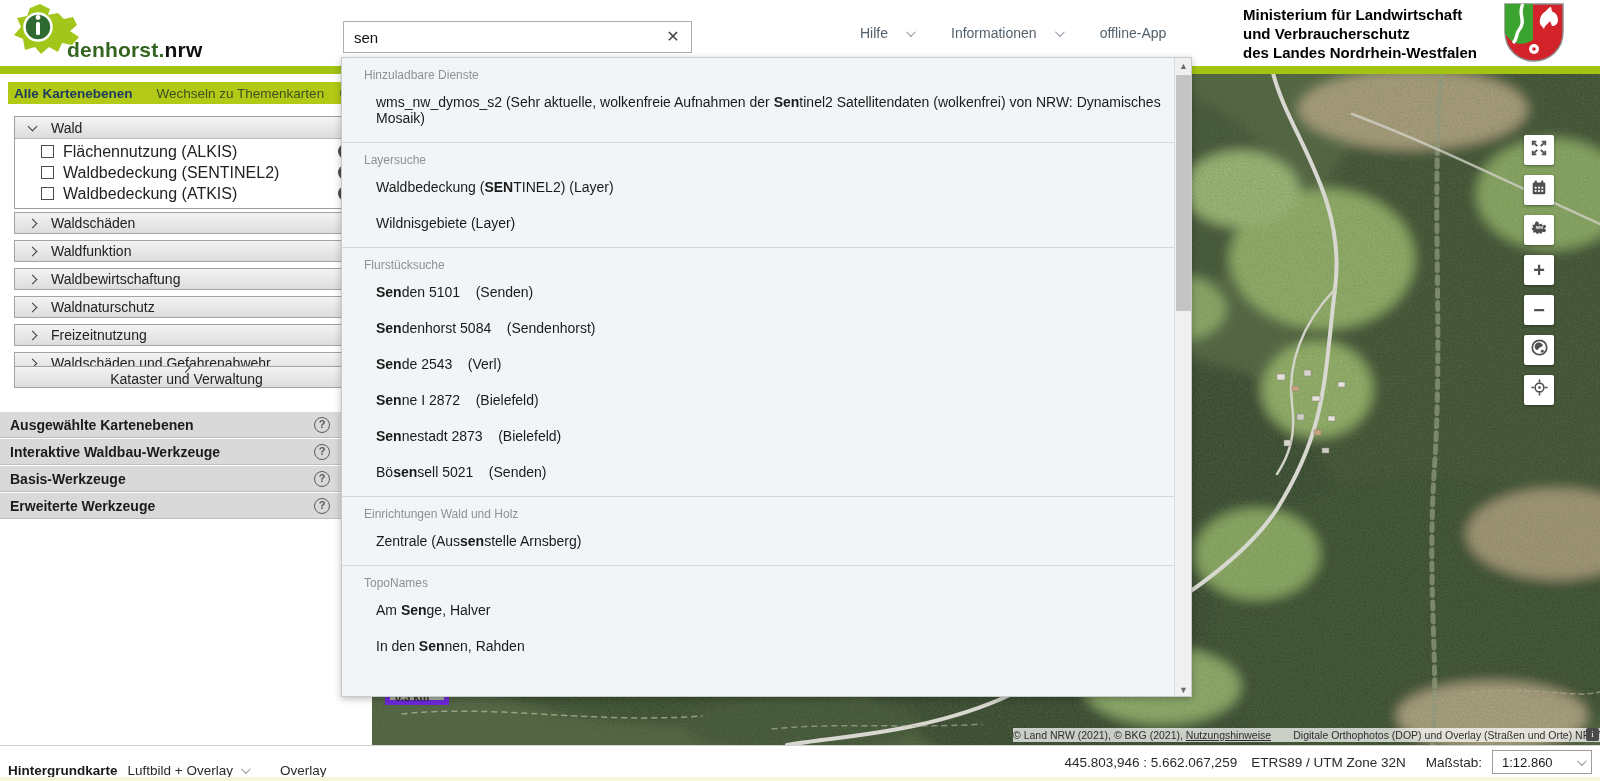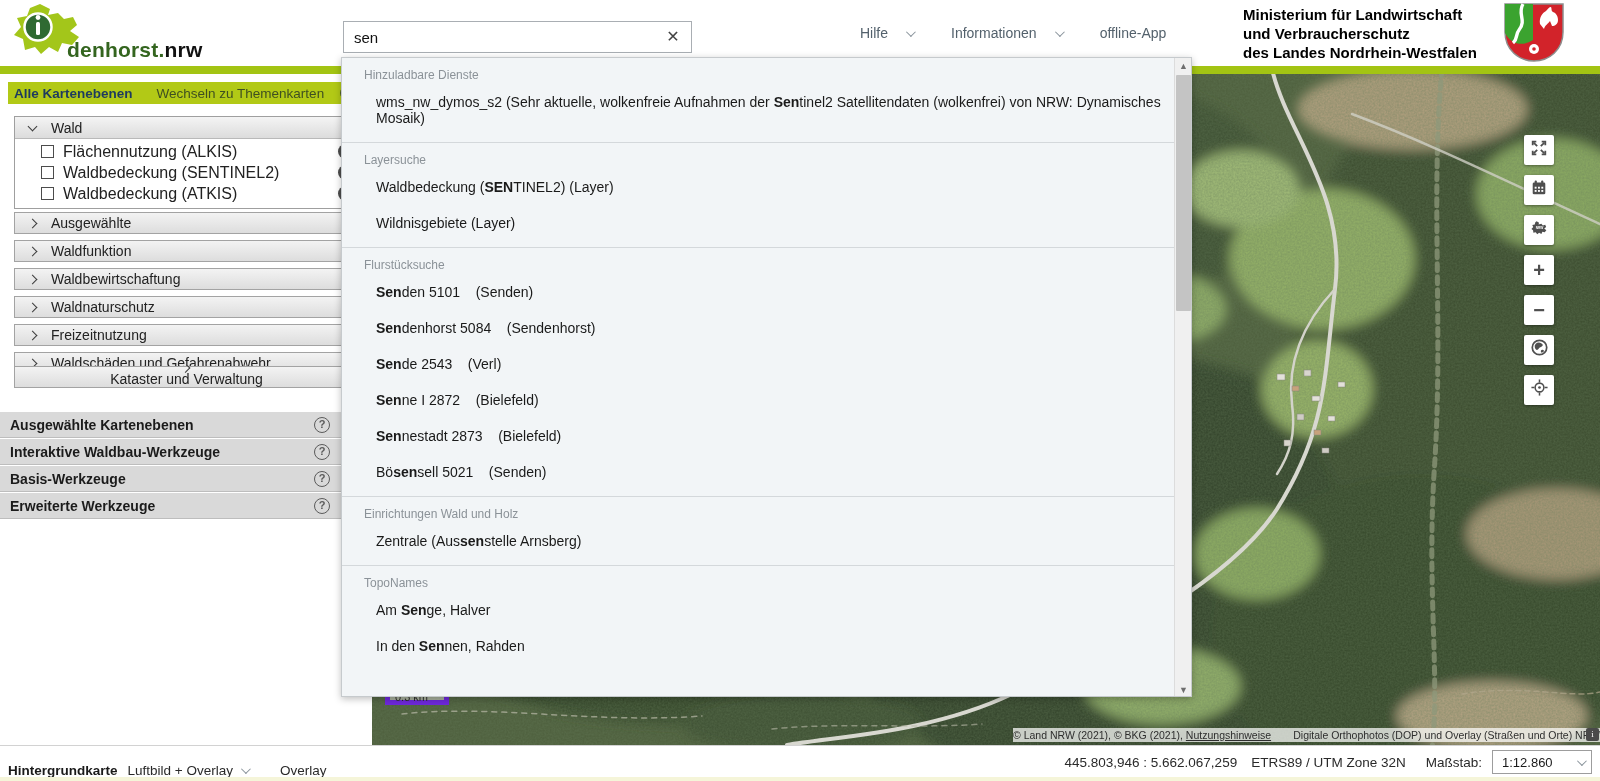--- a/index.html
+++ b/index.html
@@ -49,21 +49,21 @@
   .acc-section .lbl { font-size:14px; color:#222; margin-left:15px; }
 
   .panel { position:absolute; left:0; width:352px; height:26px; background:#d9d9d9; border-bottom:1px solid #bdbdbd; display:flex; align-items:center; cursor:pointer; }
   .panel .lbl { font-size:14px; font-weight:bold; color:#1b1b1b; margin-left:10px; }
   .panel .qmark { position:absolute; right:22px; border-color:#5b5b5b; color:#5b5b5b; }
 
   
   .map { position:absolute; left:372px; top:74px; width:1228px; height:671px; overflow:hidden; z-index:1; cursor:grab; }
   .map-btns { position:absolute; left:1524px; top:135px; z-index:10; }
   .map-btn { width:30px; height:30px; background:#fff; border-radius:2px; box-shadow:0 1px 3px rgba(0,0,0,.4); margin-bottom:10px; display:flex; align-items:center; justify-content:center; cursor:pointer; color:#4f4f4f; font-size:20px; font-weight:bold; }
-  .scalebar { position:absolute; left:385px; top:689px; width:64px; height:16px; background:rgba(235,235,228,.55); border:5px solid #6d28d9; border-top-width:1px; z-index:5; font-size:11px; color:#2e2e2e; line-height:14px; padding-left:5px; }
+  .scalebar { position:absolute; left:385px; top:689px; width:64px; height:16px; background:rgba(235,235,228,.55); border:5px solid #6d28d9; border-top-width:1px; z-index:5; font-size:11px; color:#2e2e2e; line-height:14px; padding-left:5px;font-weight:bold; }
   .attrib { position:absolute; left:1013px; top:728px; width:587px; height:14px; background:rgba(255,255,255,.72); z-index:5; font-size:10.5px; color:#2e2e2e; display:flex; align-items:center; white-space:pre; }
   .attrib a { color:#2e2e2e; text-decoration:underline; cursor:pointer; }
   .attrib .gap { display:inline-block; width:26px; }
   .attrib-btn { position:absolute; right:1px; top:0px; width:13px; height:13px; background:#4a4a4a; color:#fff; font-size:9px; line-height:13px; text-align:center; border-radius:2px; cursor:pointer; font-family:"Liberation Serif",serif; }
 
   
   .dropdown { position:absolute; left:341px; top:57px; width:851px; height:640px; background:#f2f5f7; border:1px solid #c6cacd; box-shadow:0 2px 7px rgba(0,0,0,.25); z-index:50; overflow:hidden; }
   .dd-inner { position:absolute; left:0; top:0; width:834px; height:640px; overflow:hidden; }
   .dd-section { border-bottom:1px solid #d4d8db; padding-bottom:6px; }
   .dd-section:last-child { border-bottom:none; }
@@ -287,21 +287,21 @@
             <span class="cbx"></span>
             <span class="lbl">Waldbedeckung (ATKIS)</span>
             <span class="info-i">i</span>
           </div>
         </div>
     </div>
 
     <div id="acc-sections">
         <div class="acc-section" style="top: 138px;">
           <span class="chev closed"></span>
-          <span class="lbl">Ausgewählte</span>
+          <span class="lbl">Waldschäden</span>
         </div>
         <div class="acc-section" style="top: 166px;">
           <span class="chev closed"></span>
           <span class="lbl">Waldfunktion</span>
         </div>
         <div class="acc-section" style="top: 194px;">
           <span class="chev closed"></span>
           <span class="lbl">Waldbewirtschaftung</span>
         </div>
         <div class="acc-section" style="top: 222px;">

